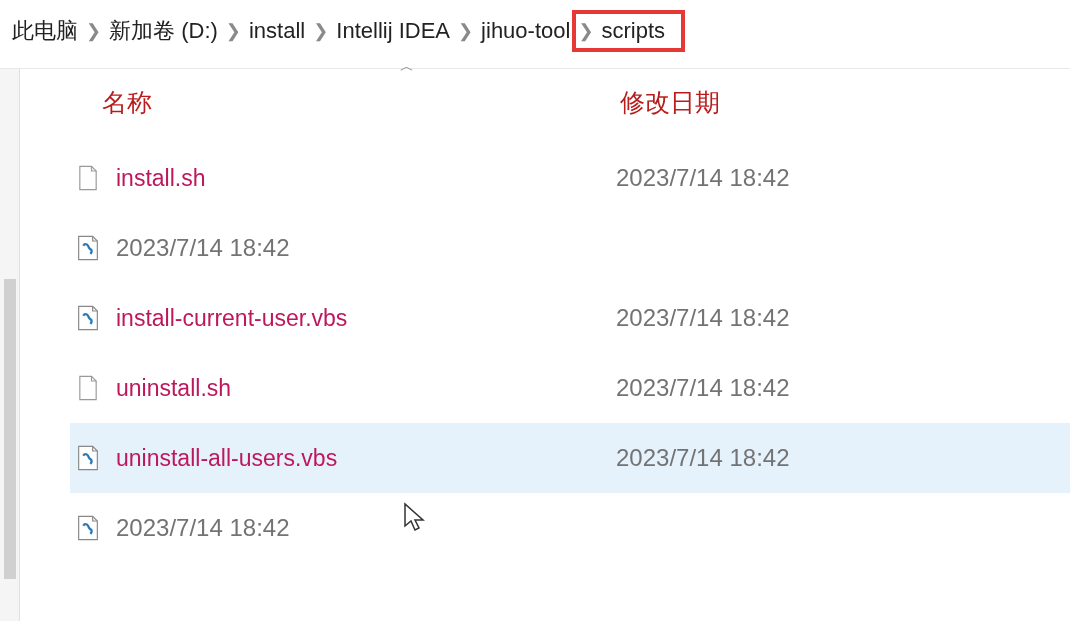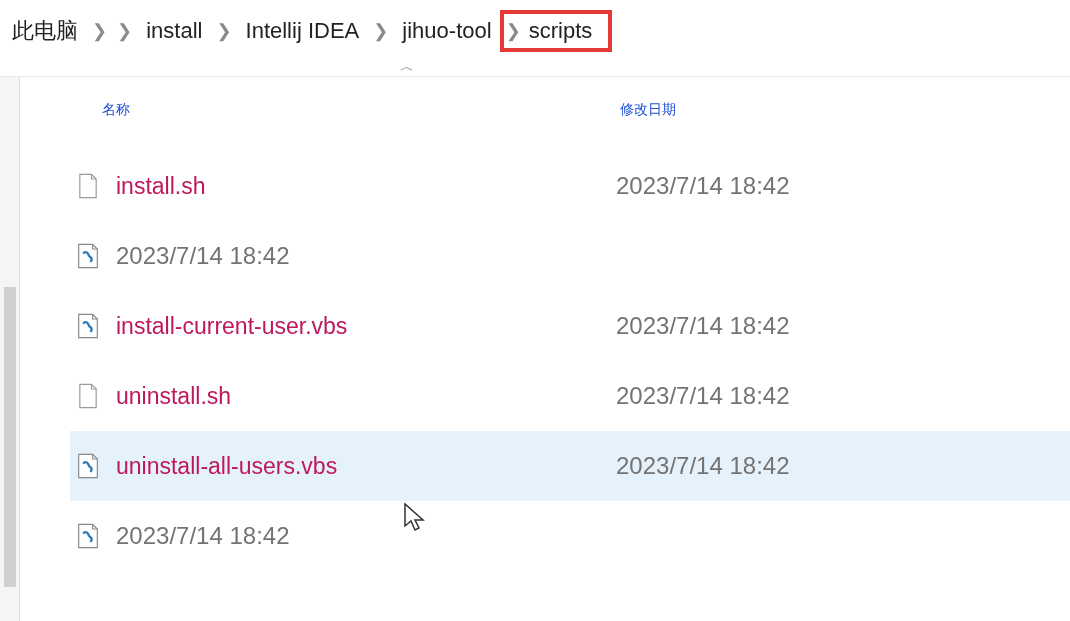--- a/index.html
+++ b/index.html
@@ -7,24 +7,23 @@
       font-family: "Microsoft YaHei", "Segoe UI", sans-serif;
       background: #ffffff;
       color: #333333;
       width: 1070px;
       height: 621px;
       overflow: hidden;
     }
     .breadcrumb {
       display: flex;
       align-items: center;
-      padding: 10px 0 24px 6px;
+      padding: 10px 0 16px 6px;
       font-size: 22px;
       color: #222222;
-      gap: 6px;
       border-bottom: 1px solid #e8e8e8;
     }
     .breadcrumb-item {
       padding: 4px 6px;
       cursor: pointer;
       white-space: nowrap;
     }
     .breadcrumb-sep {
       color: #8a8a8a;
       padding: 0 2px;
@@ -57,22 +56,22 @@
       border-radius: 0;
     }
     .main-pane {
       flex: 1;
       padding-left: 50px;
     }
     .columns-header {
       display: flex;
       align-items: center;
       height: 66px;
-      color: #1d4ed8;
-      font-size: 14px;
+      color: #b91c1c;
+      font-size: 25px;
     }
     .col-name {
       width: 550px;
       padding-left: 32px;
     }
     .col-date {
       flex: 1;
     }
     .sort-indicator {
       position: absolute;
@@ -119,20 +118,21 @@
       top: 502px;
       pointer-events: none;
     }
   </style>
 </head>
 <body>
 
 <div class="breadcrumb">
   <span class="breadcrumb-item">此电脑</span>
   <span class="breadcrumb-sep">❯</span>
+  <span class="breadcrumb-item">新加卷 (D:)</span>
   <span class="breadcrumb-sep">❯</span>
   <span class="breadcrumb-item">install</span>
   <span class="breadcrumb-sep">❯</span>
   <span class="breadcrumb-item">Intellij IDEA</span>
   <span class="breadcrumb-sep">❯</span>
   <span class="breadcrumb-item">jihuo-tool</span>
   <span class="breadcrumb-highlight">
     <span class="breadcrumb-sep">❯</span>
     <span class="breadcrumb-item">scripts</span>
   </span>

